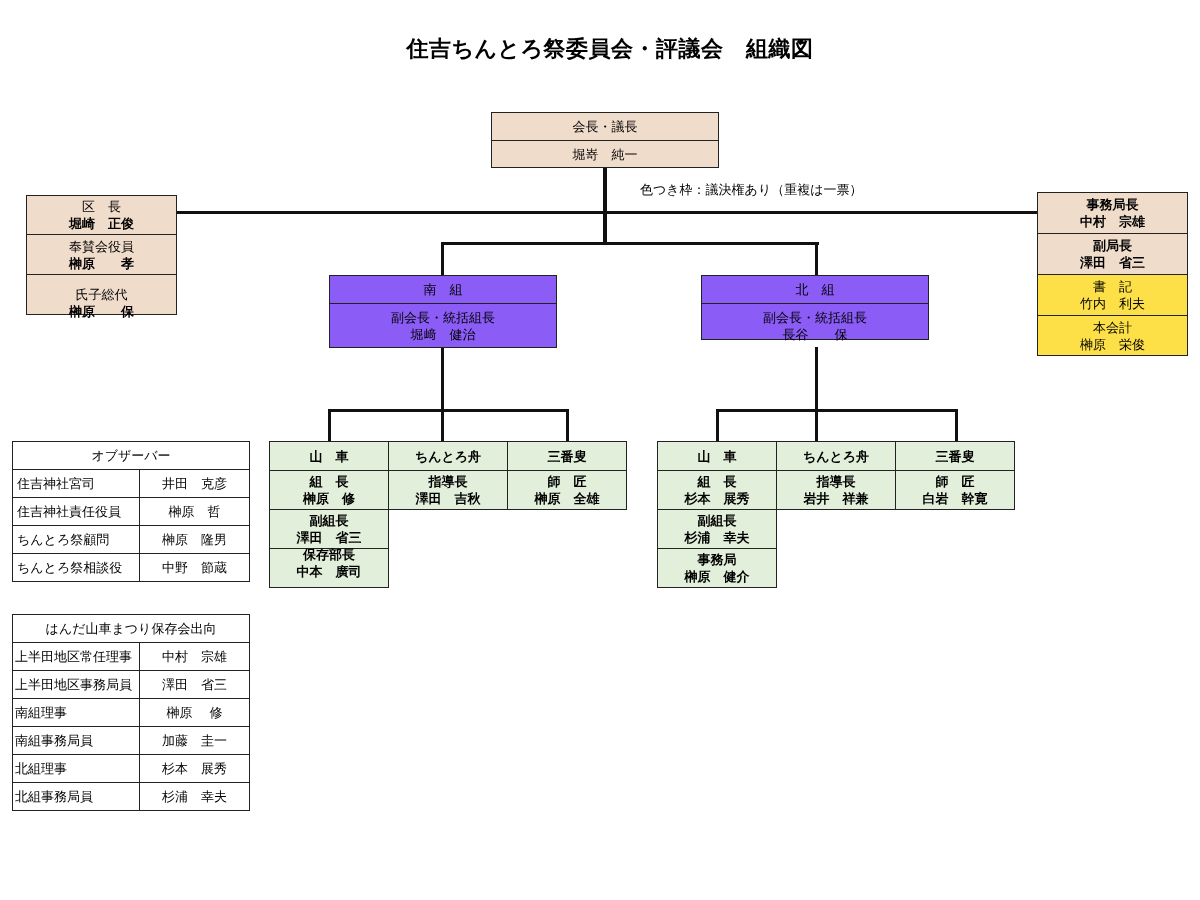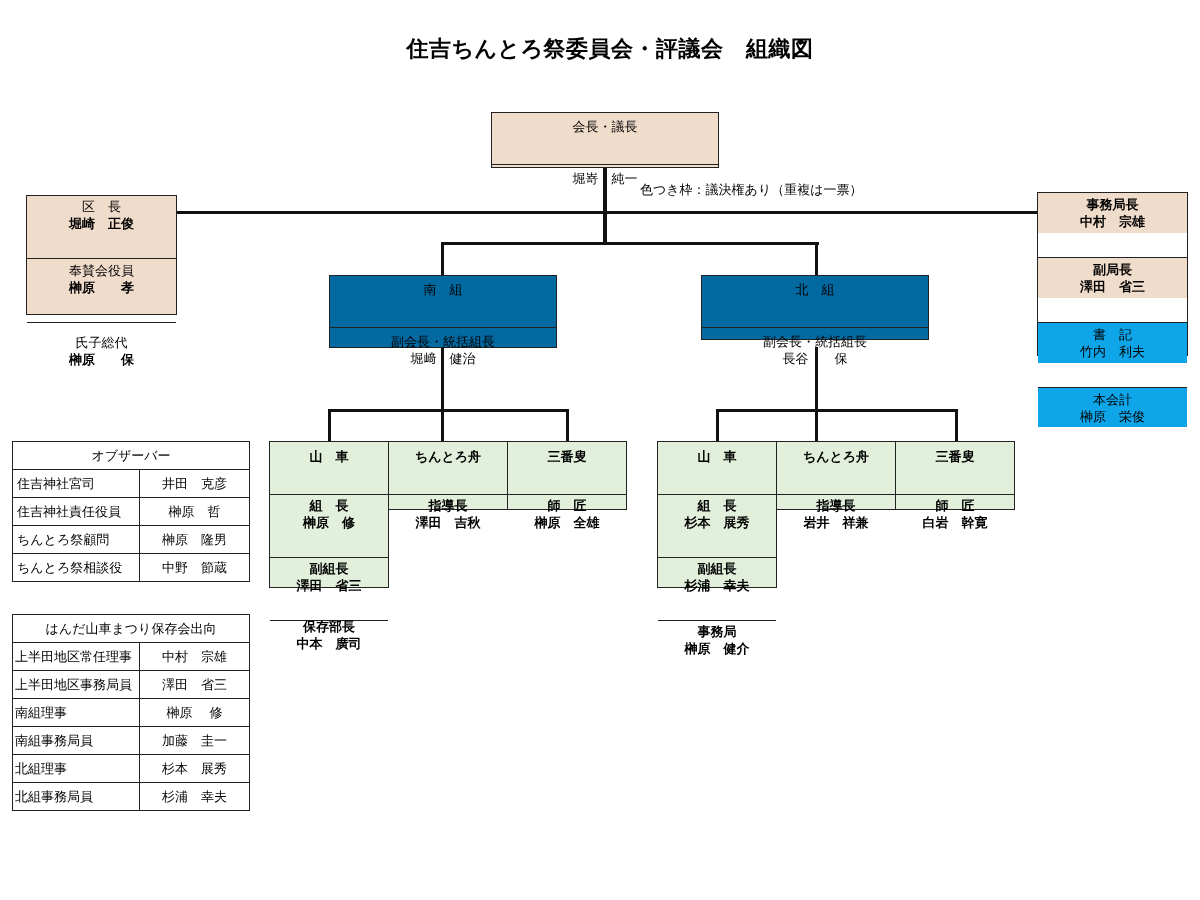--- a/index.html
+++ b/index.html
@@ -7,24 +7,24 @@
          font-family:"DejaVu Sans","Liberation Sans",sans-serif; color:#000; }
   .abs { position:absolute; }
   .title { left:0; width:1220px; top:34px; text-align:center; font-size:22px; font-weight:bold; letter-spacing:0.5px; }
   .note { left:640px; top:181px; font-size:13px; }
   .line { position:absolute; background:#111; }
   .box { position:absolute; border:1px solid #222; box-sizing:border-box; }
   .cell { box-sizing:border-box; display:flex; flex-direction:column; align-items:center; justify-content:center;
           font-size:13px; line-height:17px; text-align:center; white-space:pre; }
   .bold { font-weight:bold; }
   .peach { background:#f0dccb; }
-  .blue { background:#0369a1; }
+  .blue { background:#8b5cf6; }
   .green { background:#e2efda; }
-  .white { background:#0ea5e9; }
-  .bt { border-top:1px solid #222;margin-top:24px; }
+  .white { background:#fde047; }
+  .bt { border-top:1px solid #222; }
   table.side { position:absolute; border-collapse:collapse; font-size:13px; }
   table.side td { border:1px solid #222; height:28px; box-sizing:border-box; padding:0 4px; white-space:pre; }
   table.side td.hdr { text-align:center; }
   table.side td.nm { text-align:center; }
 </style>
 </head>
 <body>
 
 <div class="abs title">住吉ちんとろ祭委員会・評議会　組織図</div>
 <div class="abs note">色つき枠：議決権あり（重複は一票）</div>

